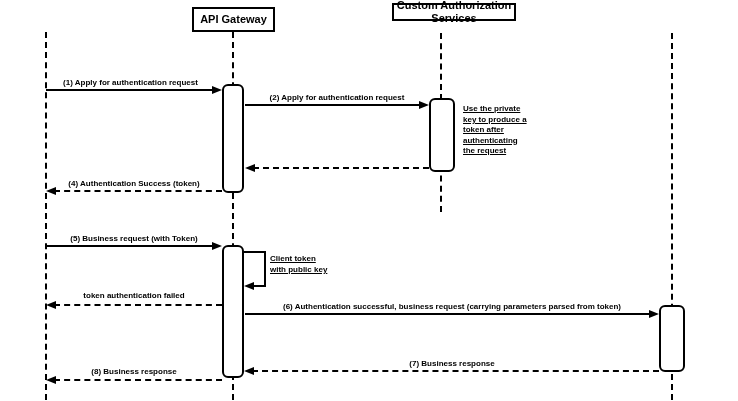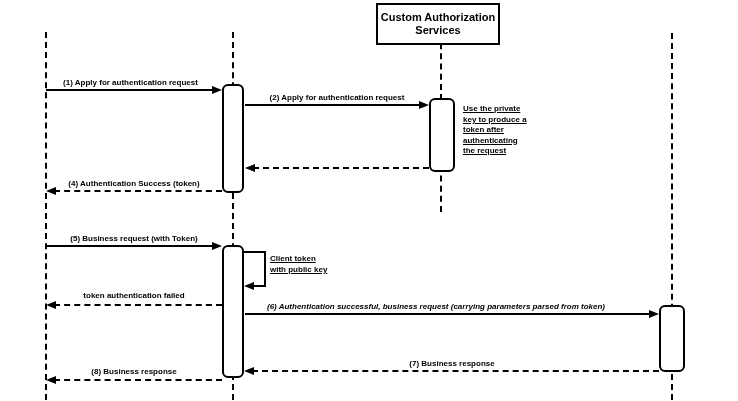--- a/index.html
+++ b/index.html
@@ -39,21 +39,24 @@
 </head>
 <body>
 
 <div class="canvas">
 
   <div class="lifeline" style="left:45px;top:32px;height:368px;"></div>
   <div class="lifeline" style="left:232px;top:32px;height:368px;"></div>
   <div class="lifeline" style="left:440px;top:33px;height:179px;"></div>
   <div class="lifeline" style="left:671px;top:33px;height:367px;"></div>
 
-  <div class="pbox" style="left:376px;top:3px;width:124px;height:42px;">
+  <div class="pbox" style="left:192px;top:7px;width:83px;height:25px;">
+    <span>API Gateway</span>
+  </div>
+  <div class="pbox" style="left:392px;top:3px;width:124px;height:18px;">
     <span>Custom Authorization Services</span>
   </div>
 
   <div class="activation" style="left:222px;top:84px;width:22px;height:109px;"></div>
   <div class="activation" style="left:429px;top:98px;width:26px;height:74px;"></div>
   <div class="activation" style="left:222px;top:245px;width:22px;height:133px;"></div>
   <div class="activation" style="left:659px;top:305px;width:26px;height:67px;"></div>
 
   <div class="mlabel" style="left:47px;top:78px;width:167px;">(1) Apply for authentication request</div>
   <div class="mline" style="left:46px;top:89px;width:168px;"></div>
@@ -88,21 +91,21 @@
   <div class="head left" style="left:244px;top:282px;"></div>
   <div class="note" style="left:270px;top:254px;width:90px;">
     <div>Client token</div>
     <div>with public key</div>
   </div>
 
   <div class="mlabel" style="left:46px;top:291px;width:176px;">token authentication failed</div>
   <div class="mline dashed" style="left:54px;top:304px;width:168px;"></div>
   <div class="head left" style="left:46px;top:301px;"></div>
 
-  <div class="mlabel" style="left:229px;top:302px;width:414px;font-style:italic;">(6) Authentication successful, business request (carrying parameters parsed from token)</div>
+  <div class="mlabel" style="left:245px;top:302px;width:414px;">(6) Authentication successful, business request (carrying parameters parsed from token)</div>
   <div class="mline" style="left:245px;top:313px;width:406px;"></div>
   <div class="head right" style="left:649px;top:310px;"></div>
 
   <div class="mlabel" style="left:245px;top:359px;width:414px;">(7) Business response</div>
   <div class="mline dashed" style="left:252px;top:370px;width:407px;"></div>
   <div class="head left" style="left:244px;top:367px;"></div>
 
   <div class="mlabel" style="left:46px;top:367px;width:176px;">(8) Business response</div>
   <div class="mline dashed" style="left:54px;top:379px;width:168px;"></div>
   <div class="head left" style="left:46px;top:376px;"></div>

